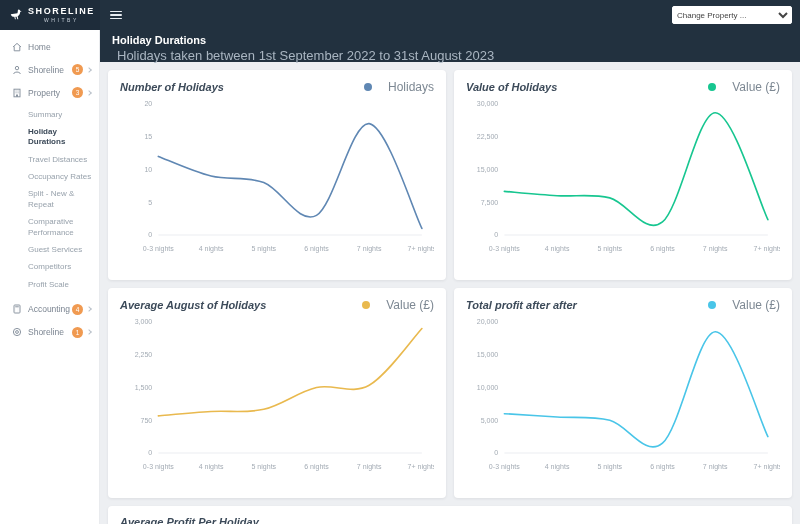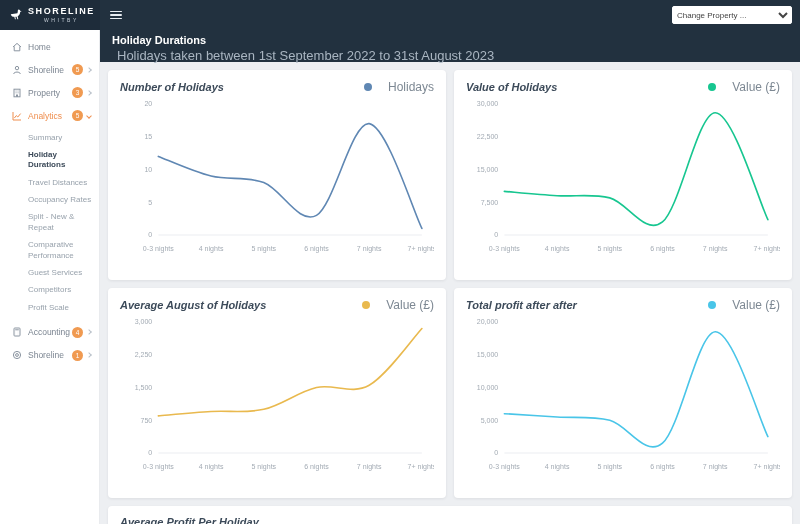--- a/index.html
+++ b/index.html
@@ -118,30 +118,20 @@
         <svg width="10" height="10" viewBox="0 0 10 10" fill="none" stroke="#8a94a0" stroke-width="1">
           <rect x="2" y="1.2" width="6" height="7.6"></rect>
             <path d="M3.6 3 h.9 M5.6 3 h.9 M3.6 4.8 h.9 M5.6 4.8 h.9 M4.5 8.8 V6.8 h1 v2"></path>
         </svg>
       </span>
       <span class="nav-label">Property</span>
       <span class="badge">3</span>
       <span class="chev"></span>
     </li>
 
-    <li class="nav-item active">
-      <span class="ic">
-        <svg width="10" height="10" viewBox="0 0 10 10" fill="none" stroke="#ef8e4e" stroke-width="1">
-          <path d="M1 1 V9 H9 M2.4 7 L4.3 4.6 L5.8 6 L8.6 2.6"></path>
-        </svg>
-      </span>
-      <span class="nav-label">Analytics</span>
-      <span class="badge">5</span>
-      <span class="chev down"></span>
-    </li>
 
     <ul class="sub">
       <li>Summary</li>
       <li class="active">Holiday Durations</li>
       <li>Travel Distances</li>
       <li>Occupancy Rates</li>
       <li>Split - New &amp; Repeat</li>
       <li>Comparative Performance</li>
       <li>Guest Services</li>
       <li>Competitors</li>

